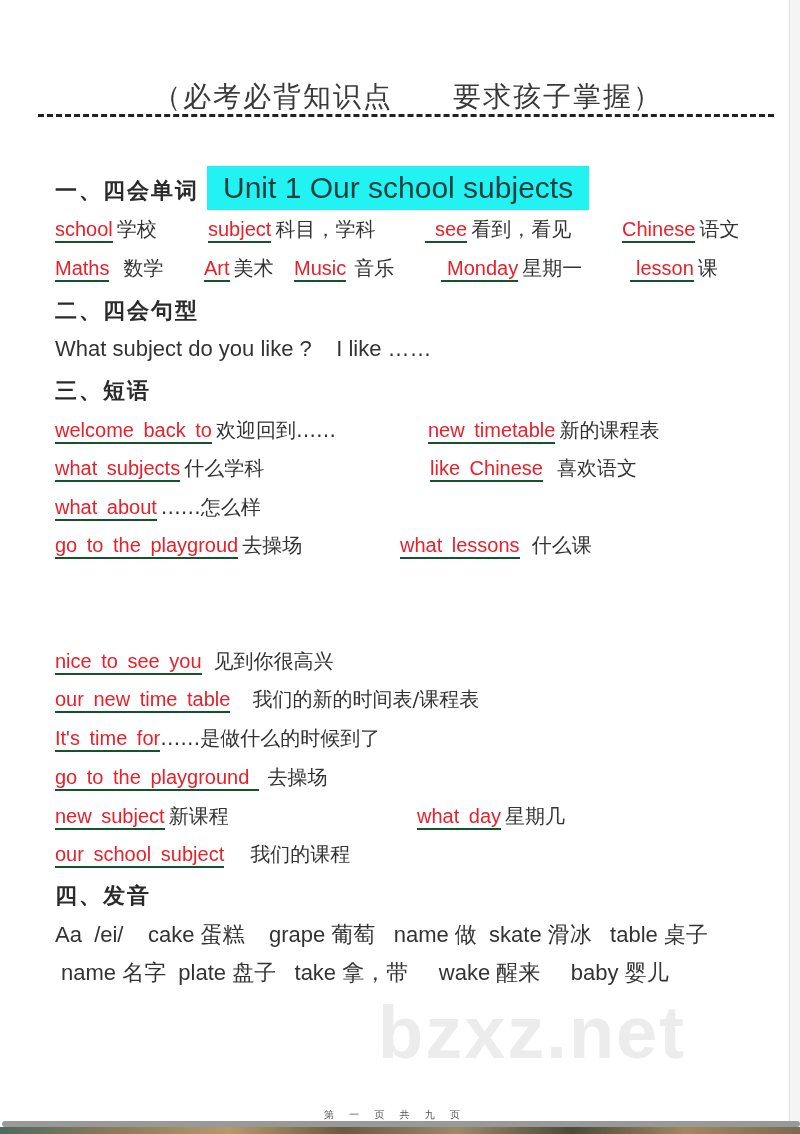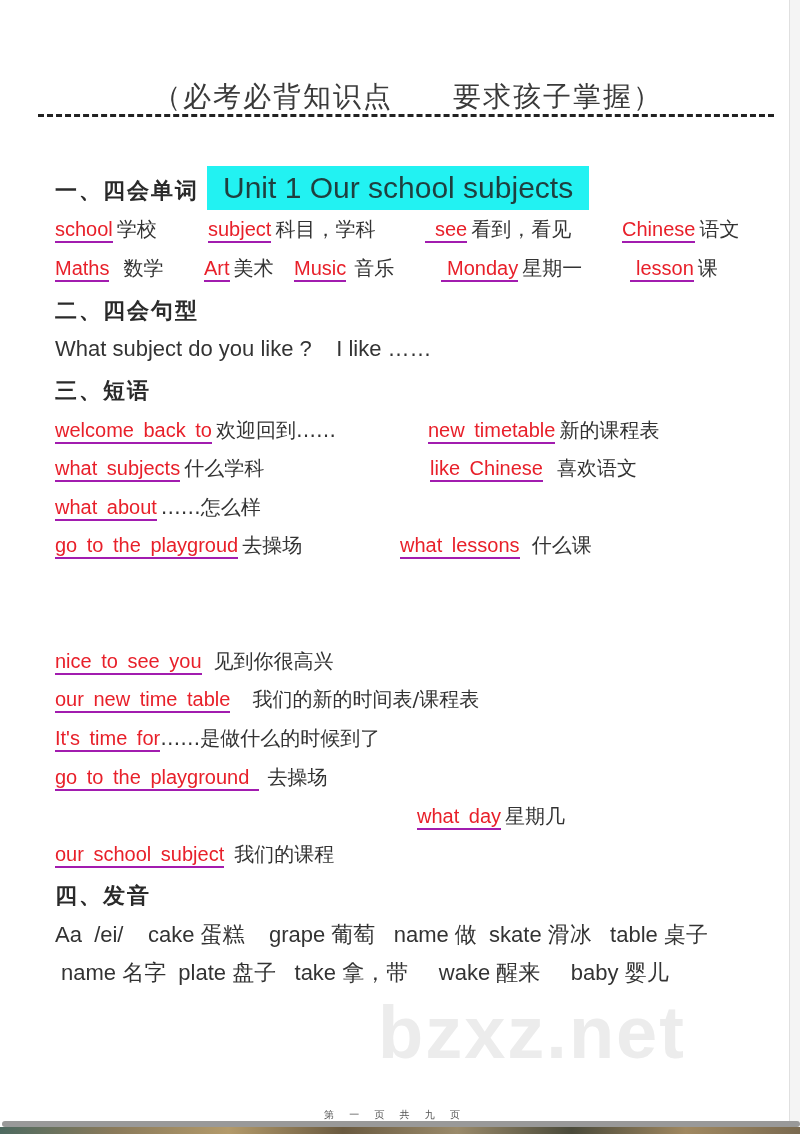--- a/index.html
+++ b/index.html
@@ -28,21 +28,21 @@
     background:#22f2f2; color:#1f3f3f; font-size:30px; line-height:44px;
     font-family:"Liberation Sans",sans-serif; white-space:nowrap;margin-top:44px;
   }
   .h {
     position:absolute; left:55px; font-size:22px; font-weight:bold; color:#2a2a2a;
     font-family:"DejaVu Serif","Liberation Serif",serif; white-space:nowrap; letter-spacing:2px;
   }
   .row { position:absolute; left:0; width:790px; height:30px; font-size:20px; line-height:30px; white-space:nowrap; }
   .item { position:absolute; top:0; white-space:nowrap; }
   .en {
-    color:#e8202a; border-bottom:2px solid #a21caf; padding-bottom:1px;
+    color:#e8202a; border-bottom:2px solid #14532d; padding-bottom:1px;
     font-family:"Liberation Sans",sans-serif; word-spacing:4px;
   }
   .zh { color:#333; margin-left:4px; }
   .plain { color:#333; font-family:"Liberation Sans",sans-serif; font-size:22px; }
   .watermark {
     position:absolute; left:378px; top:990px; font-size:74px; font-weight:bold; color:#ececec;
     font-family:"Liberation Sans",sans-serif; letter-spacing:2px;
   }
   .footer { position:absolute; left:0; width:790px; top:1108px; text-align:center; font-size:10px; color:#555; letter-spacing:6px; }
   .scrollbar { position:absolute; left:2px; top:1121px; width:798px; height:6px; background:#999; border-radius:3px; }
@@ -103,24 +103,25 @@
   <div class="row" style="top:684px">
     <span class="item" style="left:55px"><span class="en">our new time table</span><span class="zh" style="margin-left:22px">我们的新的时间表/课程表</span></span>
   </div>
   <div class="row" style="top:723px">
     <span class="item" style="left:55px"><span class="en">It's time for</span><span class="zh" style="margin-left:0">……是做什么的时候到了</span></span>
   </div>
   <div class="row" style="top:762px">
     <span class="item" style="left:55px"><span class="en" style="padding-right:10px">go to the playground</span><span class="zh" style="margin-left:8px">去操场</span></span>
   </div>
   <div class="row" style="top:801px">
+    <span class="item" style="left:55px"><span class="en">new subject</span><span class="zh">新课程</span></span>
     <span class="item" style="left:417px"><span class="en">what day</span><span class="zh">星期几</span></span>
   </div>
   <div class="row" style="top:839px">
-    <span class="item" style="left:55px"><span class="en">our school subject</span><span class="zh" style="margin-left:10px">我们的课程</span></span>
+    <span class="item" style="left:55px"><span class="en">our school subject</span><span class="zh" style="margin-left:26px">我们的课程</span></span>
   </div>
 
   <div class="h" style="top:881px">四、发音</div>
   <div class="row" style="top:920px">
     <span class="item plain" style="left:55px;white-space:pre">Aa  /ei/    cake 蛋糕    grape 葡萄   name 做  skate 滑冰   table 桌子</span>
   </div>
   <div class="row" style="top:958px">
     <span class="item plain" style="left:61px;white-space:pre">name 名字  plate 盘子   take 拿，带     wake 醒来     baby 婴儿</span>
   </div>
 

